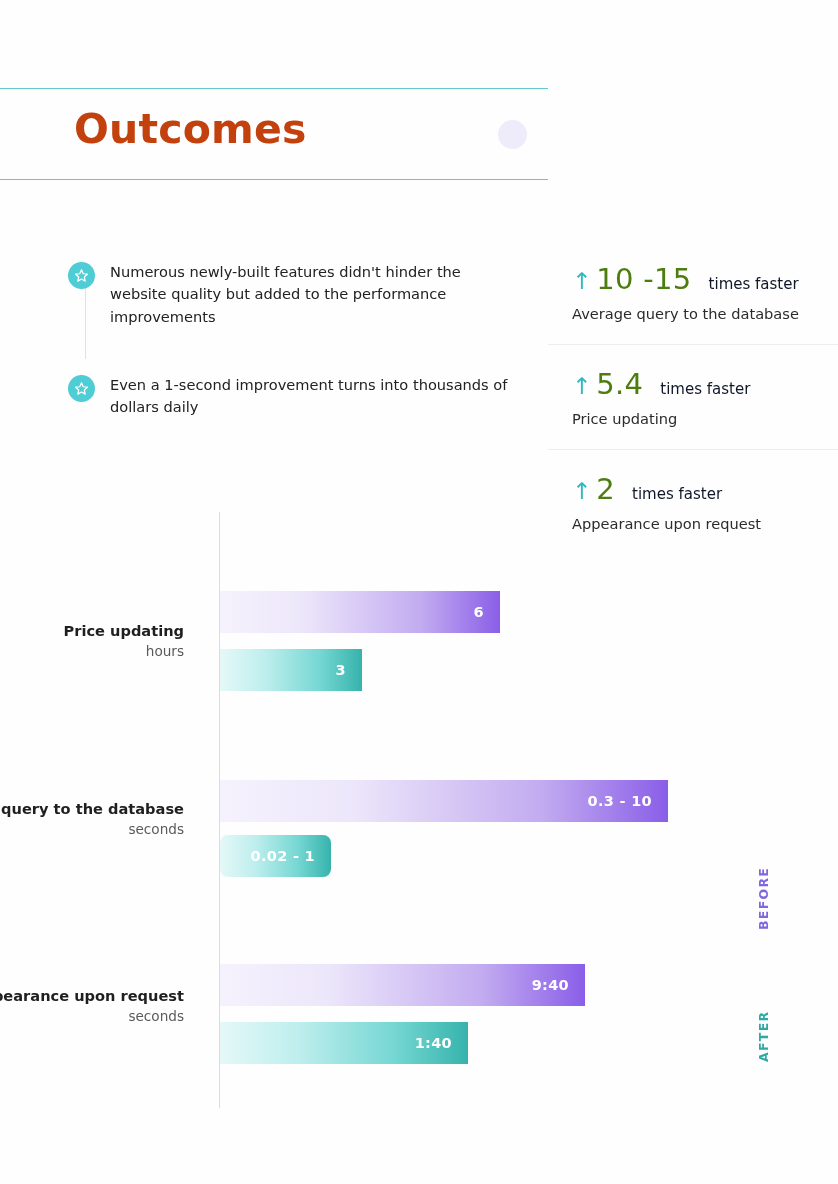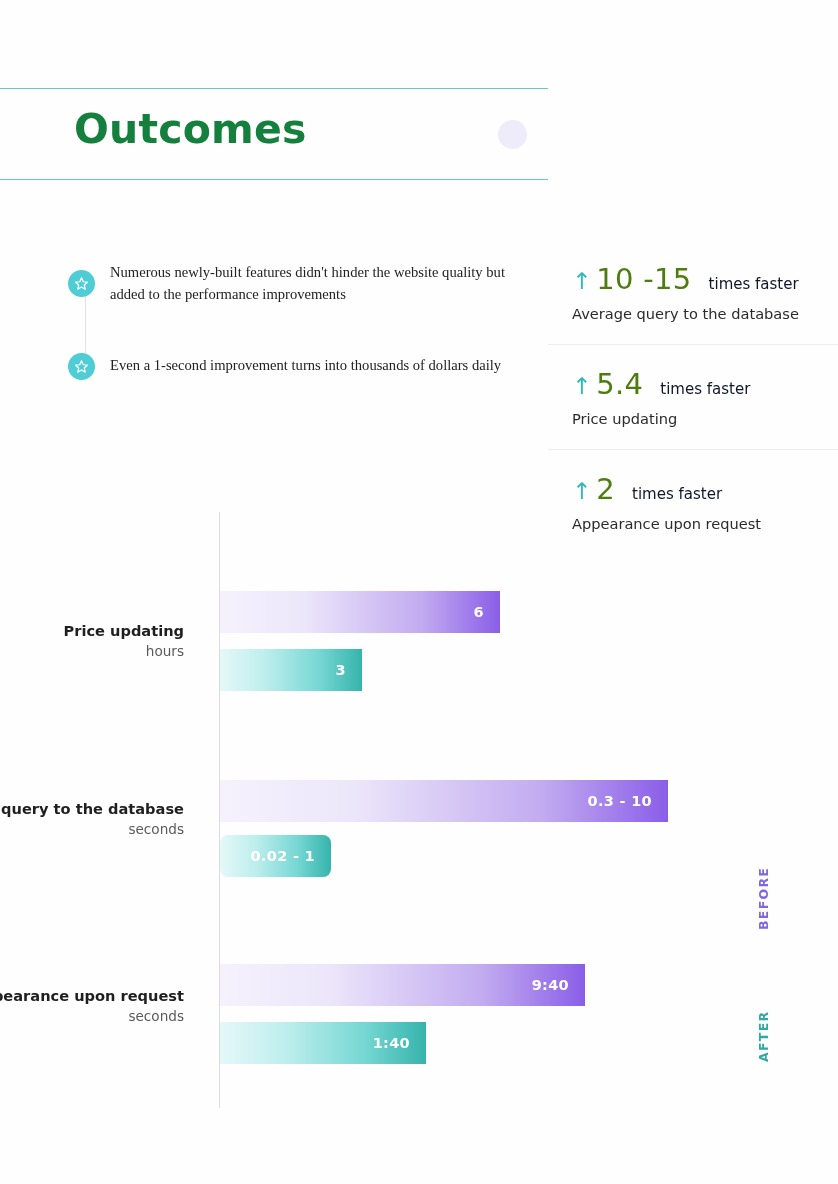--- a/index.html
+++ b/index.html
@@ -32,21 +32,21 @@
     border-top: 1.6px solid #63c9cd;
     border-bottom: 1.6px solid #63c9cd;
     box-sizing: border-box;
   }
   .header-title {
     position: absolute;
     left: 74px;
     top: 16px;
     font-size: 41px;
     font-weight: bold;
-    color: #15803d;
+    color: #c2410c;
     letter-spacing: 0.2px;
     font-family: "DejaVu Sans", sans-serif;
   }
   .header-dot {
     position: absolute;
     left: 498px;
     top: 120px;
     width: 29px;
     height: 29px;
     border-radius: 50%;
@@ -64,23 +64,22 @@
     position: absolute;
     left: 17px;
     top: 24px;
     width: 1.4px;
     height: 74px;
     background: #e2e2e6;
   }
   .bullet {
     position: relative;
     display: flex;
-    align-items: center;
+    align-items: flex-start;
     margin-bottom: 46px;
-    font-family: Liberation Serif, serif;
   }
   .bullet-icon {
     flex: 0 0 auto;
     width: 27px;
     height: 27px;
     border-radius: 50%;
     background: #4ecdd4;
     display: flex;
     align-items: center;
     justify-content: center;
@@ -307,21 +306,21 @@
     </div>
 
     <div class="group" style="top:452px;">
       <div class="group-label" style="top:22px;">
         <span class="name">Appearance upon request</span>
         <span class="unit">seconds</span>
       </div>
       <div class="bar bar-before" style="top:0px;width:365px;">
         <span class="bar-value">9:40</span>
       </div>
-      <div class="bar bar-after" style="top:58px;width:206px;">
+      <div class="bar bar-after" style="top:58px;width:248px;">
         <span class="bar-value">1:40</span>
       </div>
     </div>
 
     <div class="legend-label legend-before" style="left:756px; top:418px;">BEFORE</div>
     <div class="legend-label legend-after" style="left:756px; top:550px;">AFTER</div>
   </div>
 
 </div>
 

